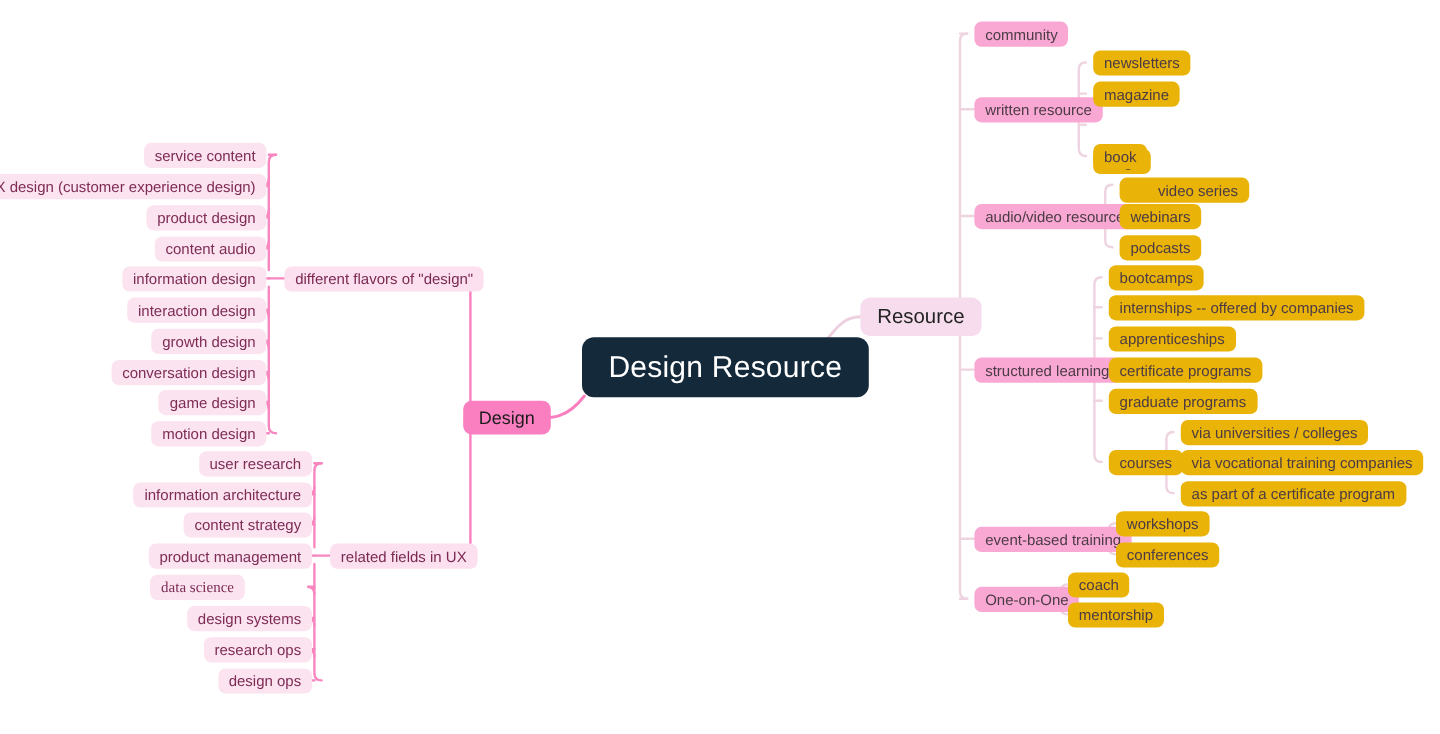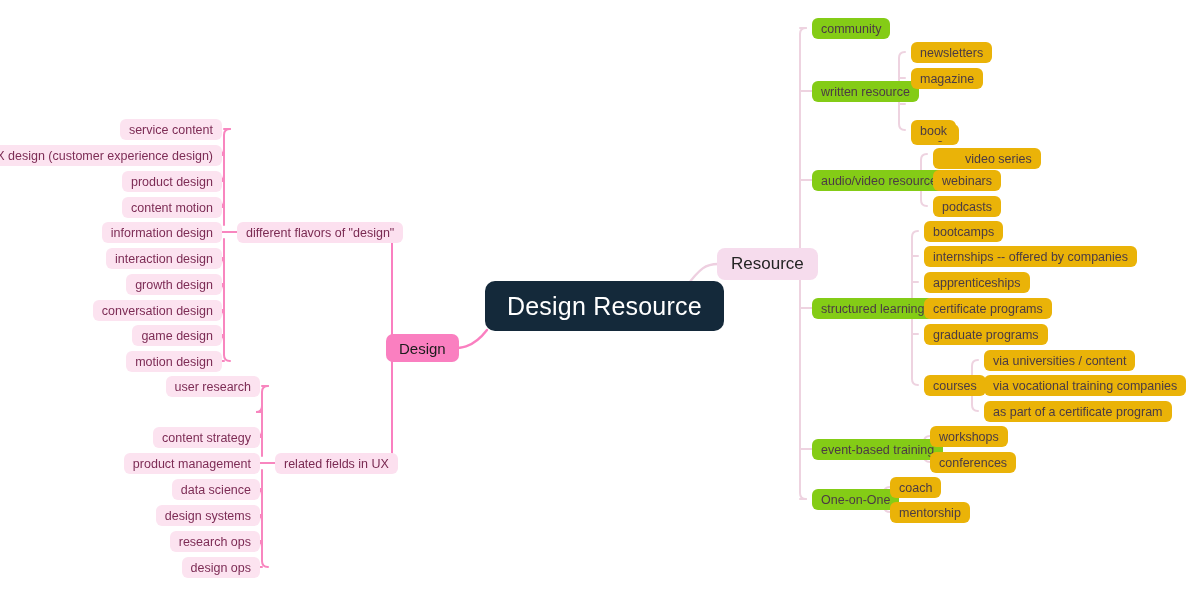--- a/index.html
+++ b/index.html
@@ -66,21 +66,21 @@
   .node.leaf-left{
     background:#fce3f0;
     color:#7d2c55;
     font-size:12.5px;
     padding:0 9px;
     height:21px;
   }
 
   
   .node.l2-right{
-    background:#84cc16;
+    background:#f9a8d4;
     color:#4b3b44;
     font-size:12.5px;
     padding:0 9px;
     height:21px;
     text-align:center;
   }
 
   
   .node.leaf-right{
     background:#eab308;
@@ -191,21 +191,21 @@
   <div class="node leaf-left align-right" style="right:978px;top:119px;">
     <span>service content</span>
   </div>
   <div class="node leaf-left align-right" style="right:978px;top:145px;">
     <span>CX design (customer experience design)</span>
   </div>
   <div class="node leaf-left align-right" style="right:978px;top:171px;">
     <span>product design</span>
   </div>
   <div class="node leaf-left align-right" style="right:978px;top:197px;">
-    <span>content motion</span>
+    <span>content audio</span>
   </div>
   <div class="node leaf-left align-right" style="right:978px;top:222px;">
     <span>information design</span>
   </div>
   <div class="node leaf-left align-right" style="right:978px;top:248px;">
     <span>interaction design</span>
   </div>
   <div class="node leaf-left align-right" style="right:978px;top:274px;">
     <span>growth design</span>
   </div>
@@ -219,27 +219,30 @@
     <span>motion design</span>
   </div>
 
   <div class="node l2-left" style="left:275px;top:453px;">
     <span>related fields in UX</span>
   </div>
 
   <div class="node leaf-left align-right" style="right:940px;top:376px;">
     <span>user research</span>
   </div>
+  <div class="node leaf-left align-right" style="right:940px;top:402px;">
+    <span>information architecture</span>
+  </div>
   <div class="node leaf-left align-right" style="right:940px;top:427px;">
     <span>content strategy</span>
   </div>
   <div class="node leaf-left align-right" style="right:940px;top:453px;">
     <span>product management</span>
   </div>
-  <div class="node leaf-left align-right" style="right:940px;top:479px;">
+  <div class="node leaf-left align-right" style="right:996px;top:479px;font-family:Liberation Serif, serif;">
     <span>data science</span>
   </div>
   <div class="node leaf-left align-right" style="right:940px;top:505px;">
     <span>design systems</span>
   </div>
   <div class="node leaf-left align-right" style="right:940px;top:531px;">
     <span>research ops</span>
   </div>
   <div class="node leaf-left align-right" style="right:940px;top:557px;">
     <span>design ops</span>
@@ -294,21 +297,21 @@
     <span>certificate programs</span>
   </div>
   <div class="node leaf-right" style="left:924px;top:324px;">
     <span>graduate programs</span>
   </div>
 
   <div class="node leaf-right" style="left:924px;top:375px;">
     <span>courses</span>
   </div>
   <div class="node leaf-right" style="left:984px;top:350px;">
-    <span>via universities / content</span>
+    <span>via universities / colleges</span>
   </div>
   <div class="node leaf-right" style="left:984px;top:375px;text-align:center;">
     <span>via vocational training companies</span>
   </div>
   <div class="node leaf-right" style="left:984px;top:401px;">
     <span>as part of a certificate program</span>
   </div>
 
   <div class="node l2-right" style="left:812px;top:439px;">
     <span>event-based training</span>

